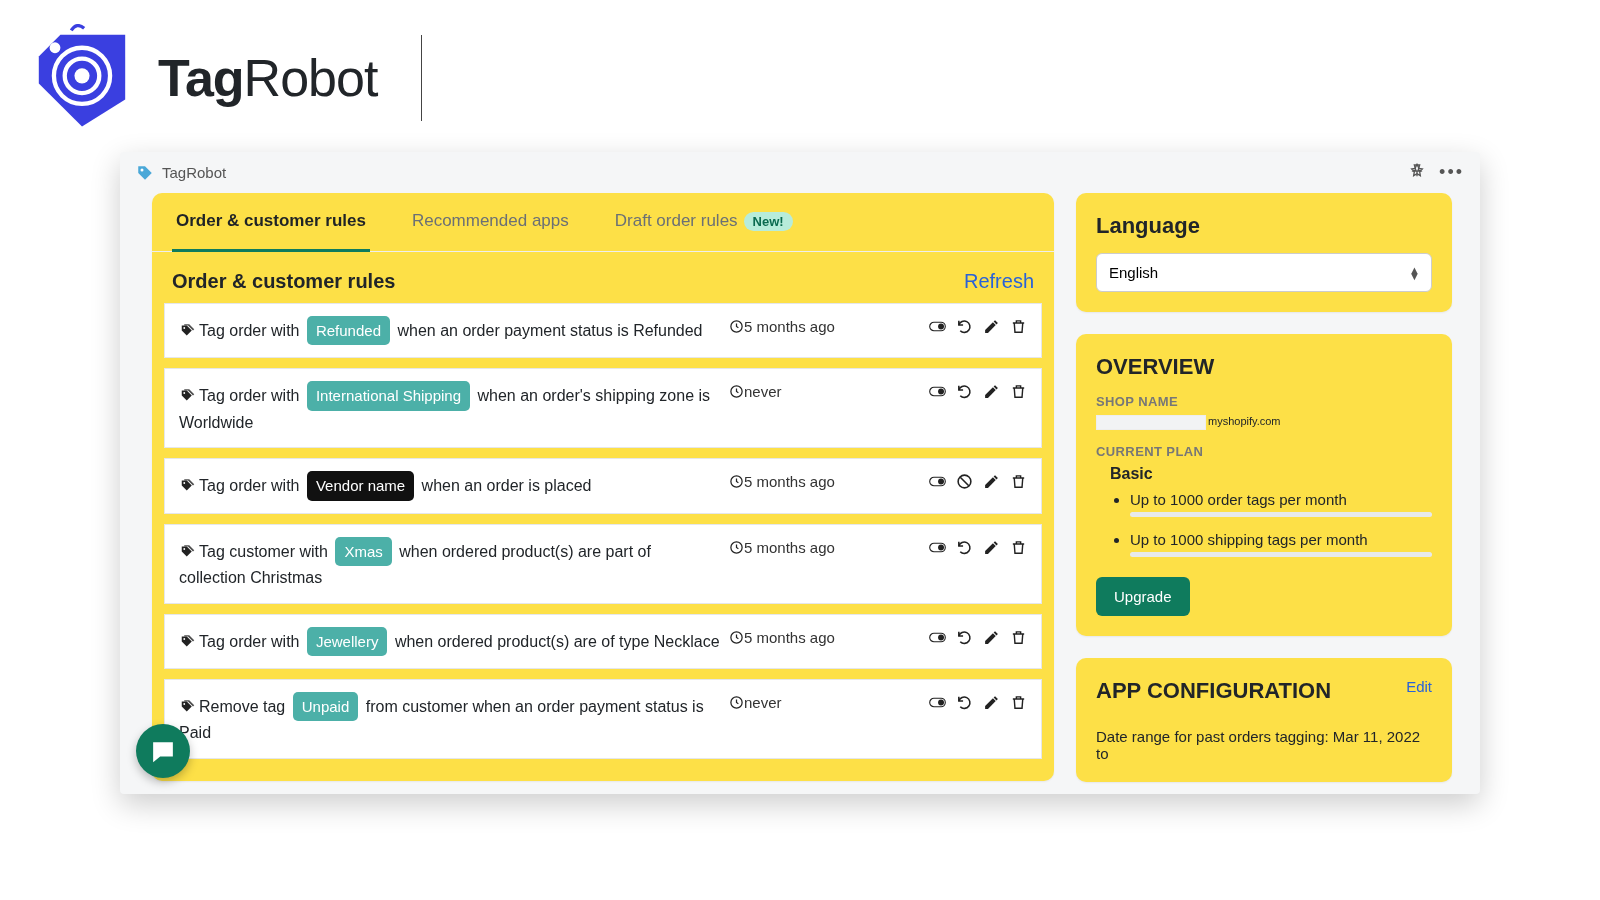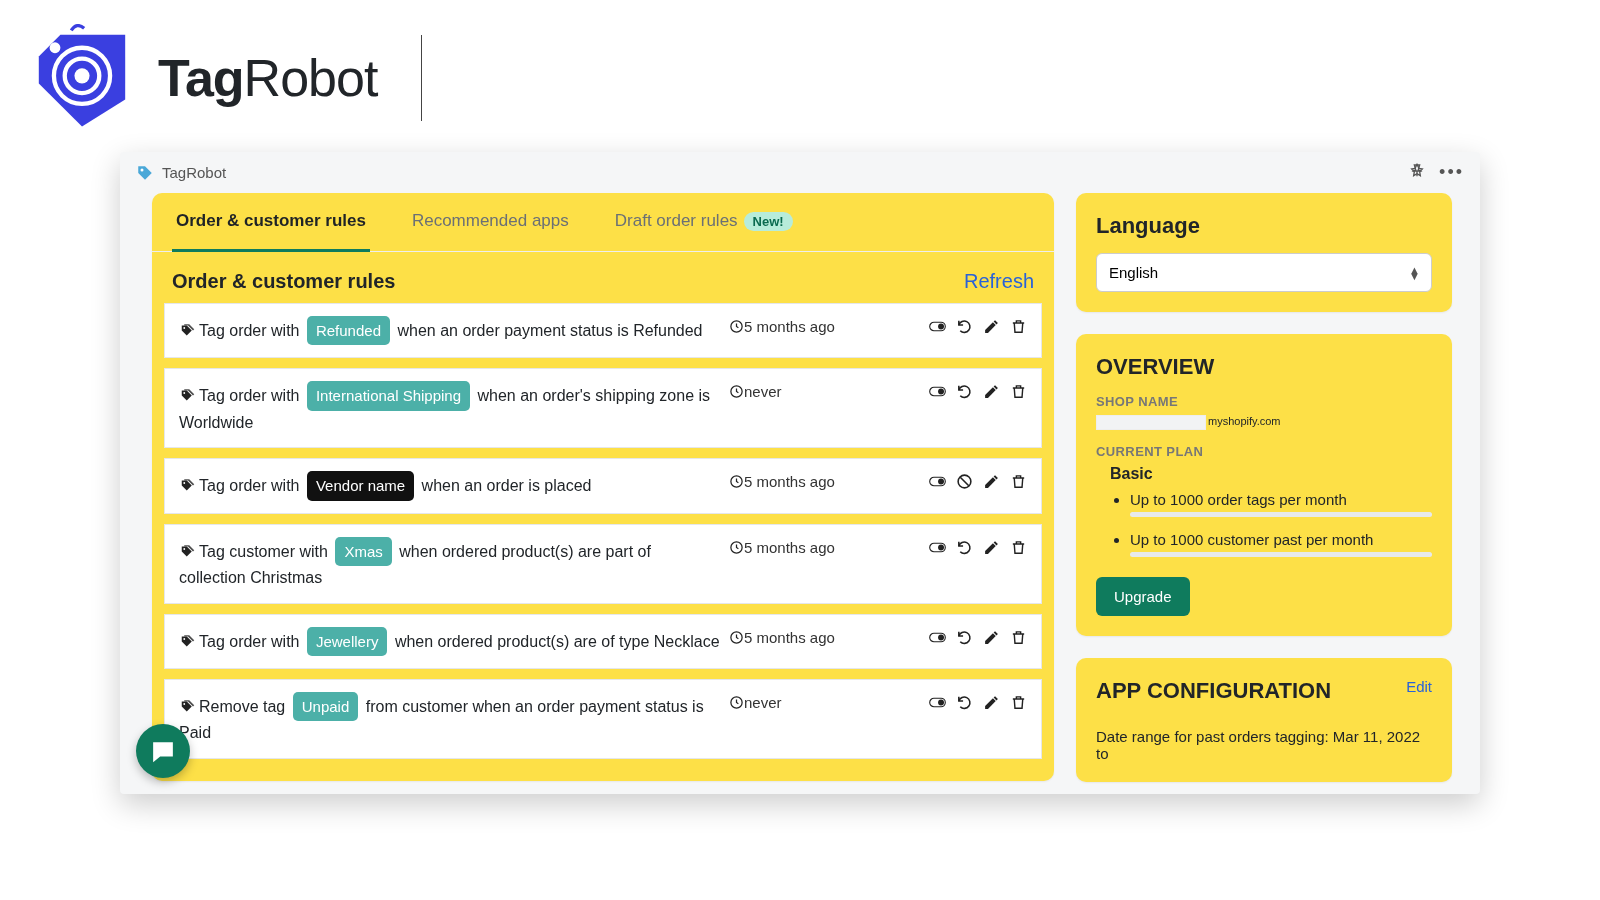--- a/index.html
+++ b/index.html
@@ -314,21 +314,21 @@
       </div>
 
       <div class="card side-card">
         <h3>OVERVIEW</h3>
         <div class="ov-label">SHOP NAME</div>
         <div class="ov-val"><span class="shop-redact"></span><span>myshopify.com</span></div>
         <div class="ov-label">CURRENT PLAN</div>
         <div class="plan-name">Basic</div>
         <ul class="plan-list">
           <li><span>Up to 1000 order tags per month</span><div class="bar"></div></li>
-          <li><span>Up to 1000 customer past per month</span><div class="bar"></div></li>
+          <li><span>Up to 1000 shipping tags per month</span><div class="bar"></div></li>
         </ul>
         <button class="upgrade-btn">Upgrade</button>
       </div>
 
       <div class="card side-card">
         <div class="appcfg-head">
           <h3>APP CONFIGURATION</h3>
           <span class="edit">Edit</span>
         </div>
         <div class="cfg-text">Date range for past orders tagging: Mar 11, 2022 to</div>

